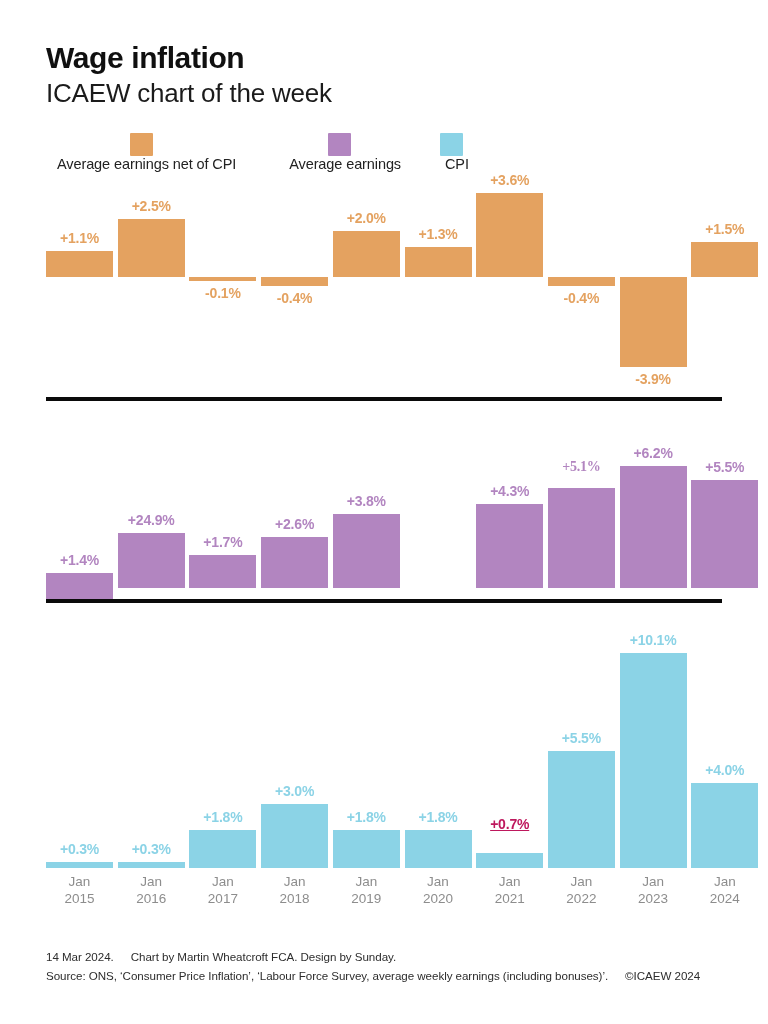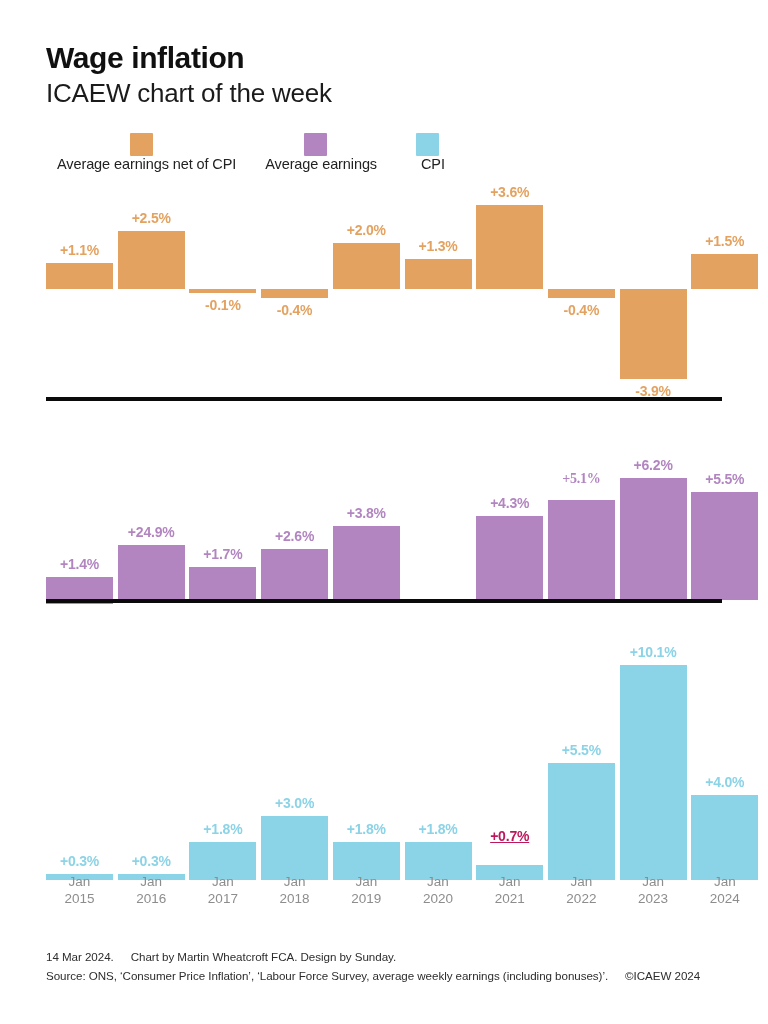--- a/index.html
+++ b/index.html
@@ -57,21 +57,20 @@
     letter-spacing: -0.1px;
   }
 
   
   .panel { position: absolute; left: 46px; width: 676px; }
   .plot { position: relative; width: 100%; height: 100%; }
 
   .bar-slot {
     position: absolute;
     width: 67px;
-    margin-top: 12px;
   }
   .bar {
     position: absolute;
     left: 0; width: 67px;
   }
   .bar-label {
     position: absolute;
     width: 100px;
     left: -16.5px;
     text-align: center;
@@ -125,21 +124,21 @@
 <div id="header">
   <h1 id="chart-title">Wage inflation</h1>
   <h2 id="chart-subtitle">ICAEW chart of the week</h2>
 </div>
 
 <div id="legend">
     <div class="legend-item">
       <span class="legend-swatch" style="background: rgb(228, 162, 96);"></span>
       <span class="legend-label">Average earnings net of CPI</span>
     </div>
-    <div class="legend-item" style="margin-left: 18px;">
+    <div class="legend-item" style="margin-left: 42px;">
       <span class="legend-swatch" style="background: rgb(178, 133, 192);"></span>
       <span class="legend-label">Average earnings</span>
     </div>
     <div class="legend-item" style="margin-left: 33px;">
       <span class="legend-swatch" style="background: rgb(139, 211, 230);"></span>
       <span class="legend-label">CPI</span>
     </div>
   </div>
 
 <div class="panel" id="panel-1" style="top: 176px; height: 215px;">
@@ -184,21 +183,21 @@
         <div class="bar" title="Average earnings net of CPI Jan 2024 +1.5%" style="background: rgb(228, 162, 96); width: 67px; height: 34.8px; top: 66.2px;"></div>
         <div class="bar-label" style="color: rgb(228, 162, 96); top: 45.2px;">+1.5%</div>
       </div>
     </div>
 </div>
 
 <div class="separator" id="separator-1" style="top: 397px;"></div>
 
 <div class="panel" id="panel-2" style="top: 420px; height: 168px;">
   <div class="plot">
-      <div class="bar-slot" style="left: 0px; top: 4px; height: 168px;">
+      <div class="bar-slot" style="left: 0px; top: 12px; height: 168px;">
         <div class="bar" title="Average earnings Jan 2015 +1.4%" style="background: rgb(178, 133, 192); width: 67px; height: 27.44px; top: 140.56px;"></div>
         <div class="bar-label" style="color: rgb(178, 133, 192); top: 119.56px;">+1.4%</div>
       </div>
       <div class="bar-slot" style="left: 71.7px; top: 0px; height: 168px;">
         <div class="bar" title="Average earnings Jan 2016 +2.8%" style="background: rgb(178, 133, 192); width: 67px; height: 54.88px; top: 113.12px;"></div>
         <div class="bar-label" style="color: rgb(178, 133, 192); top: 92.12px;">+24.9%</div>
       </div>
       <div class="bar-slot" style="left: 143.4px; top: 0px; height: 168px;">
         <div class="bar" title="Average earnings Jan 2017 +1.7%" style="background: rgb(178, 133, 192); width: 67px; height: 33.32px; top: 134.68px;"></div>
         <div class="bar-label" style="color: rgb(178, 133, 192); top: 113.68px;">+1.7%</div>

